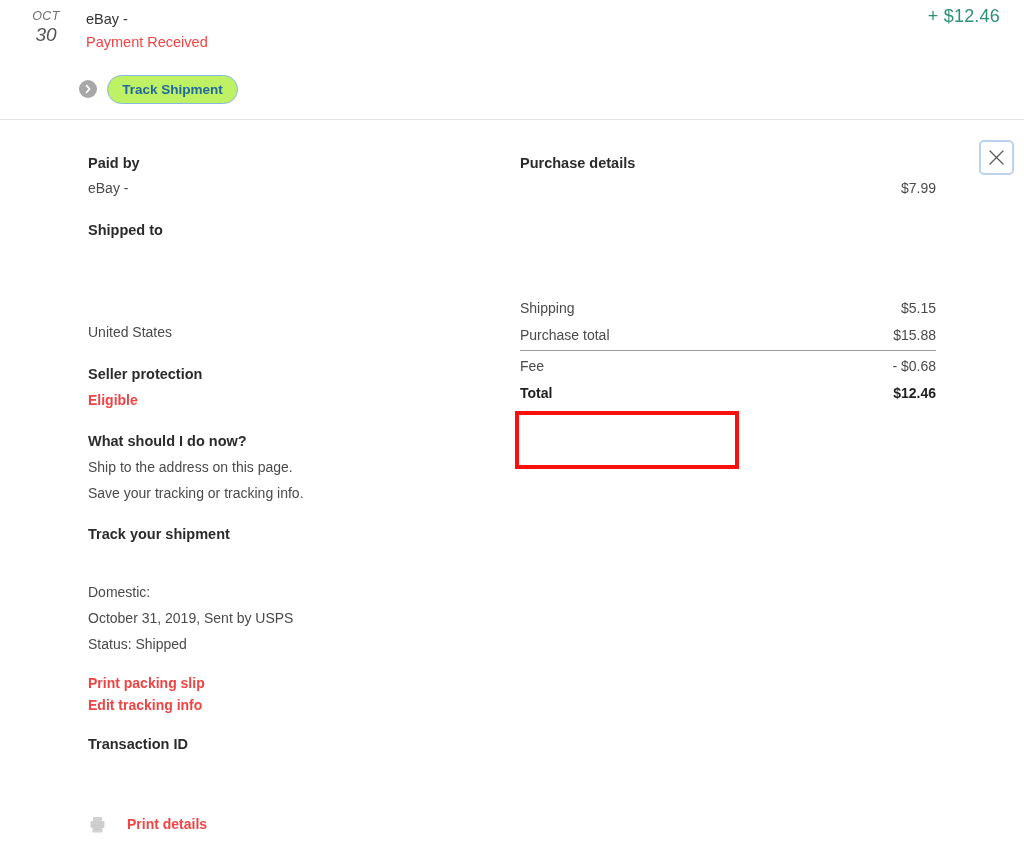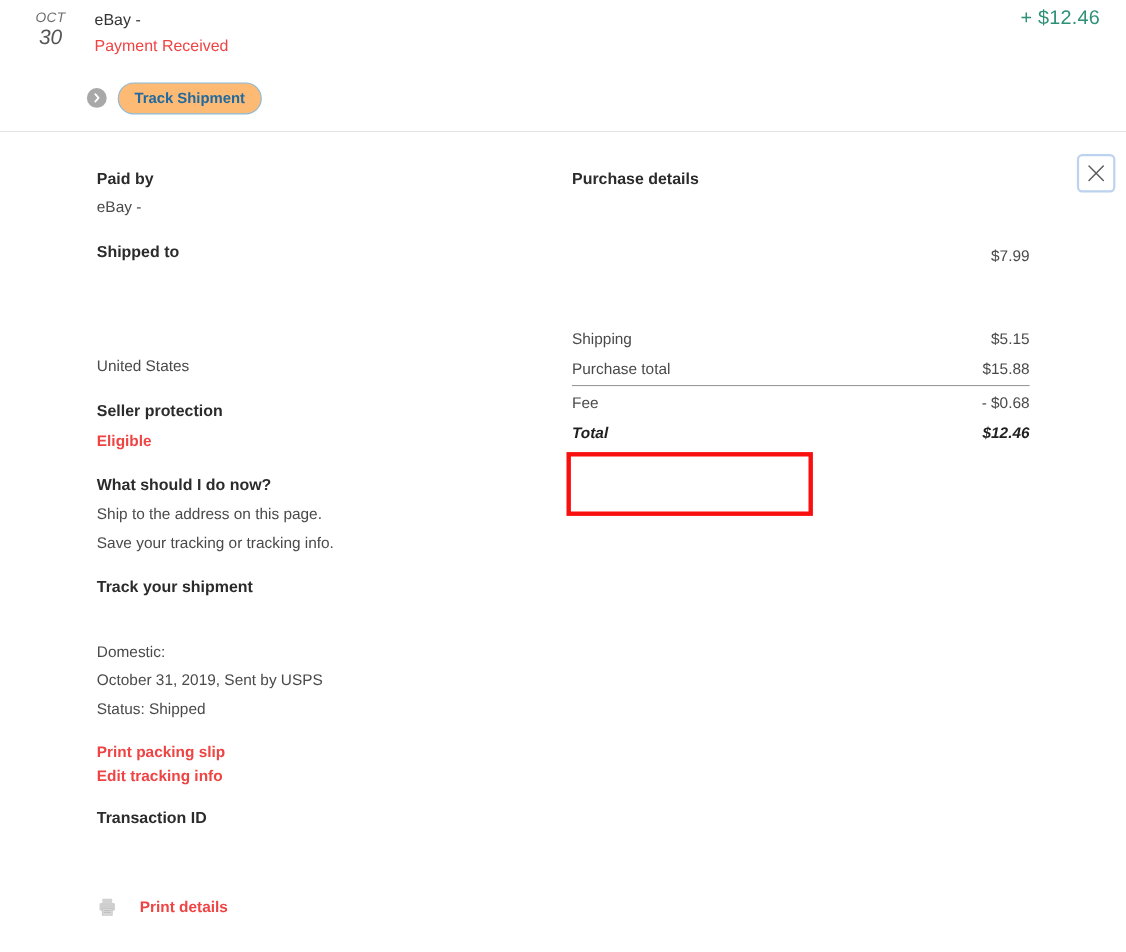--- a/index.html
+++ b/index.html
@@ -78,21 +78,21 @@
     justify-content: center;
   }
   .chevron-circle svg { display: block; }
 
   .pill-btn {
     display: inline-flex;
     align-items: center;
     justify-content: center;
     border: 1px solid #88b9d8;
     border-radius: 40px;
-    background: #fdba74;
+    background: #bef264;
     color: #21699e;
     font-weight: bold;
     cursor: pointer;
     box-sizing: border-box;
   }
   .track-btn {
     position: absolute;
     left: 107px; top: 75px;
     width: 131px;
     height: 29px;
@@ -169,21 +169,21 @@
     width: 416px;
     display: flex;
     justify-content: space-between;
     align-items: baseline;
     font-size: 14px;
     color: #4a4a4a;
     line-height: 20px;
   }
   .row .lbl { text-align: left; }
   .row .val { text-align: right; }
-  .row.total { color: #1f1f1f; font-weight: bold; font-style: italic; }
+  .row.total { color: #1f1f1f; font-weight: bold; }
   .row.total .lbl, .row.total .val { font-weight: bold; }
   .hr-line {
     position: absolute;
     left: 0;
     width: 416px;
     height: 1px;
     background: #9a9a9a;
   }
 
   
@@ -300,21 +300,21 @@
         <rect x="6.3" y="14.2" width="6.4" height="0.9" fill="#bcbcbc"></rect>
       </svg>
     </span>
     <a class="link">Print details</a>
   </div>
 
   <div class="col-right">
 
     <h3 class="sec abs" style="top:32px;left:0;">Purchase details</h3>
 
-    <div class="row" style="top:57px;margin-top:44px;">
+    <div class="row" style="top:57px;">
       <span class="lbl"></span>
       <span class="val">$7.99</span>
     </div>
 
     <div class="row" style="top:177px;">
       <span class="lbl">Shipping</span>
       <span class="val">$5.15</span>
     </div>
 
     <div class="row" style="top:204px;">

